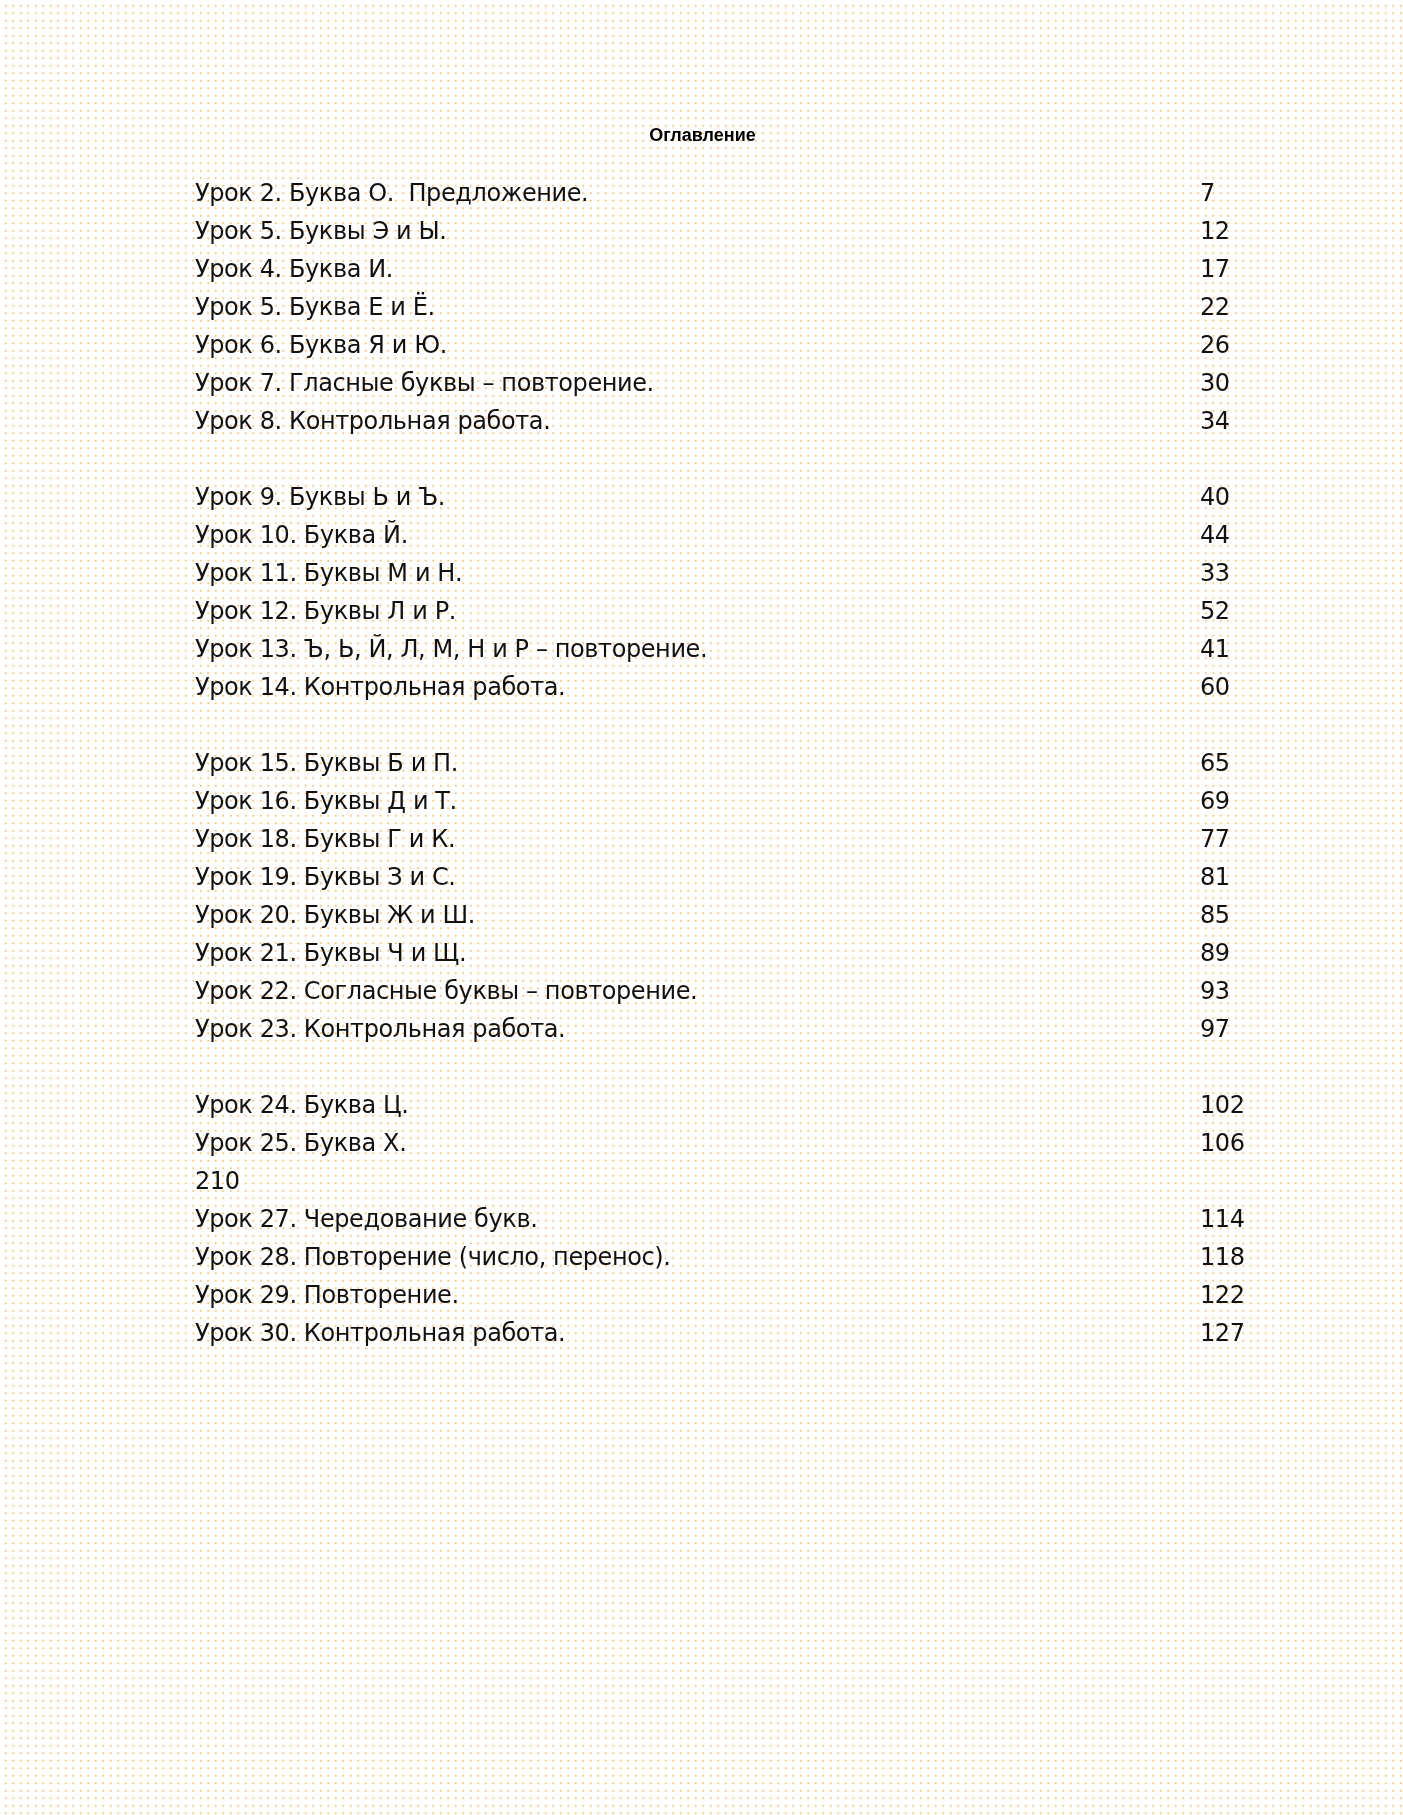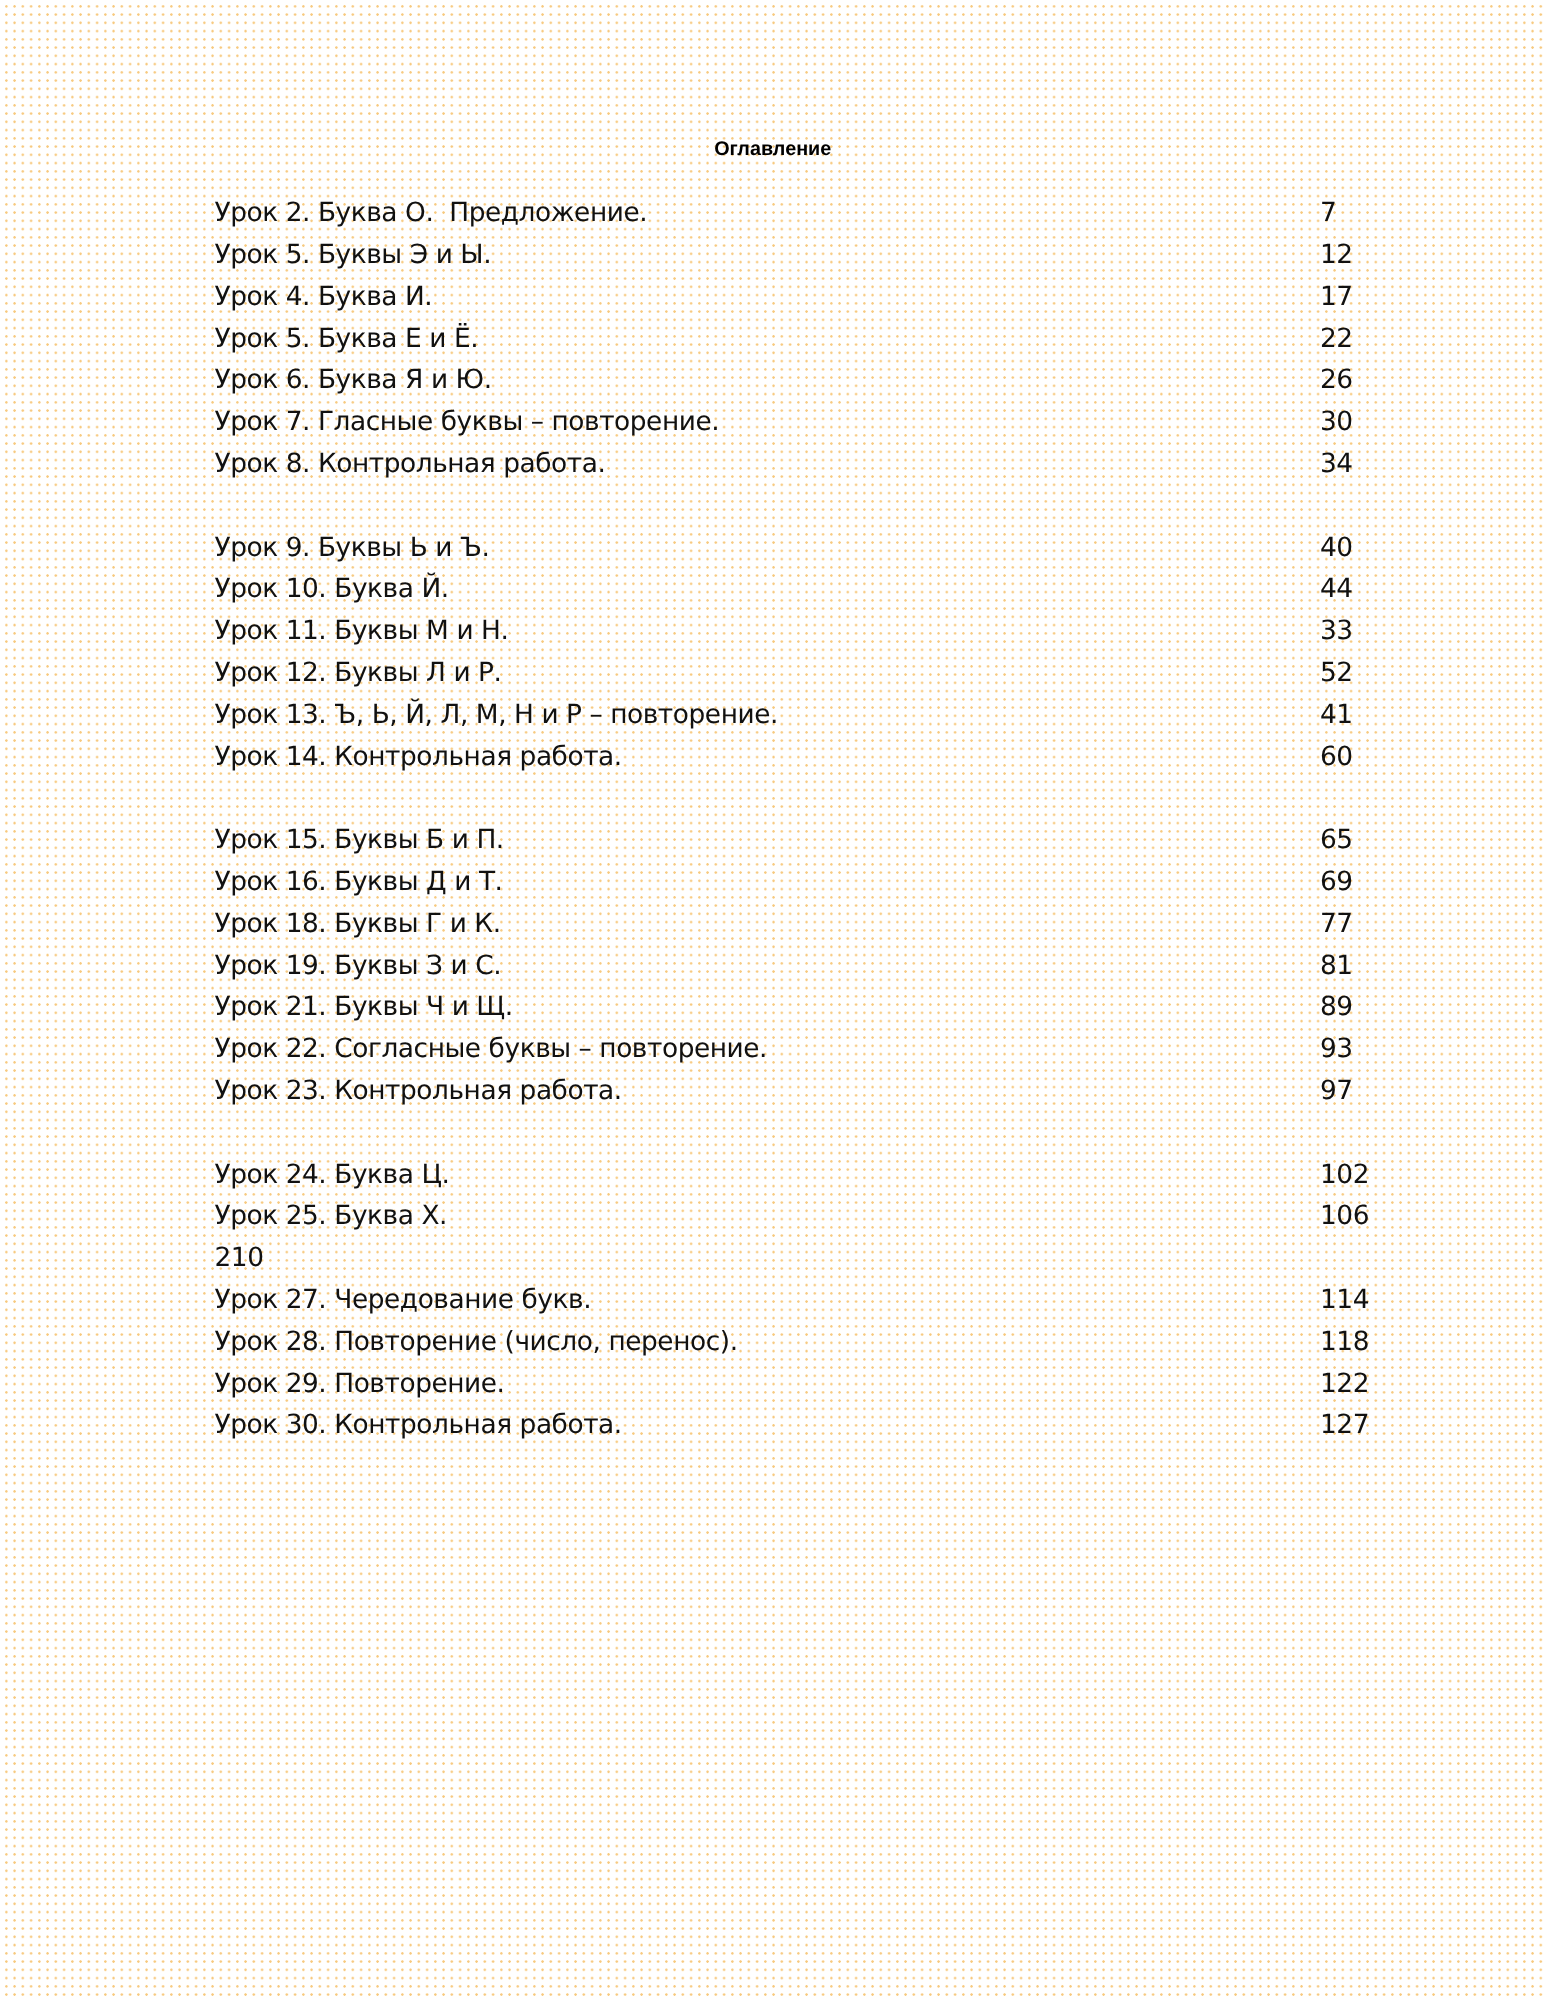--- a/index.html
+++ b/index.html
@@ -125,20 +125,24 @@
       </div>
       <div class="row">
         <span class="label">Урок 18. Буквы Г и К.</span>
         <span class="page">77</span>
       </div>
       <div class="row">
         <span class="label">Урок 19. Буквы З и С.</span>
         <span class="page">81</span>
       </div>
       <div class="row">
+        <span class="label">Урок 20. Буквы Ж и Ш.</span>
+        <span class="page">85</span>
+      </div>
+      <div class="row">
         <span class="label">Урок 21. Буквы Ч и Щ.</span>
         <span class="page">89</span>
       </div>
       <div class="row">
         <span class="label">Урок 22. Согласные буквы – повторение.</span>
         <span class="page">93</span>
       </div>
       <div class="row">
         <span class="label">Урок 23. Контрольная работа.</span>
         <span class="page">97</span>

